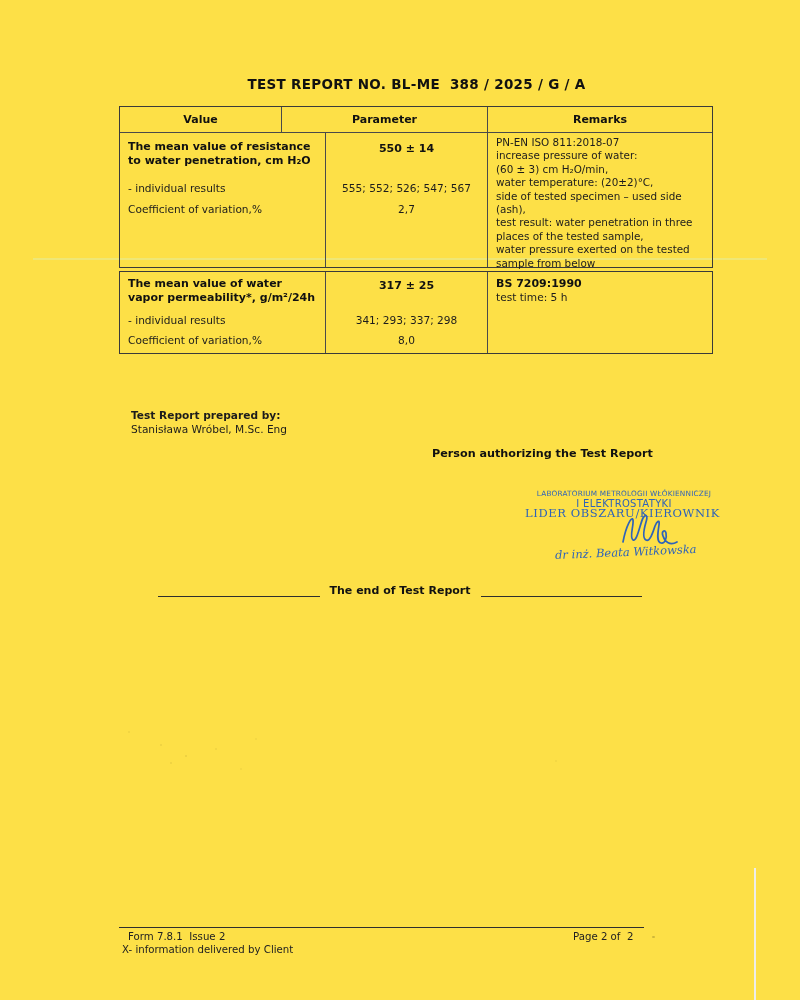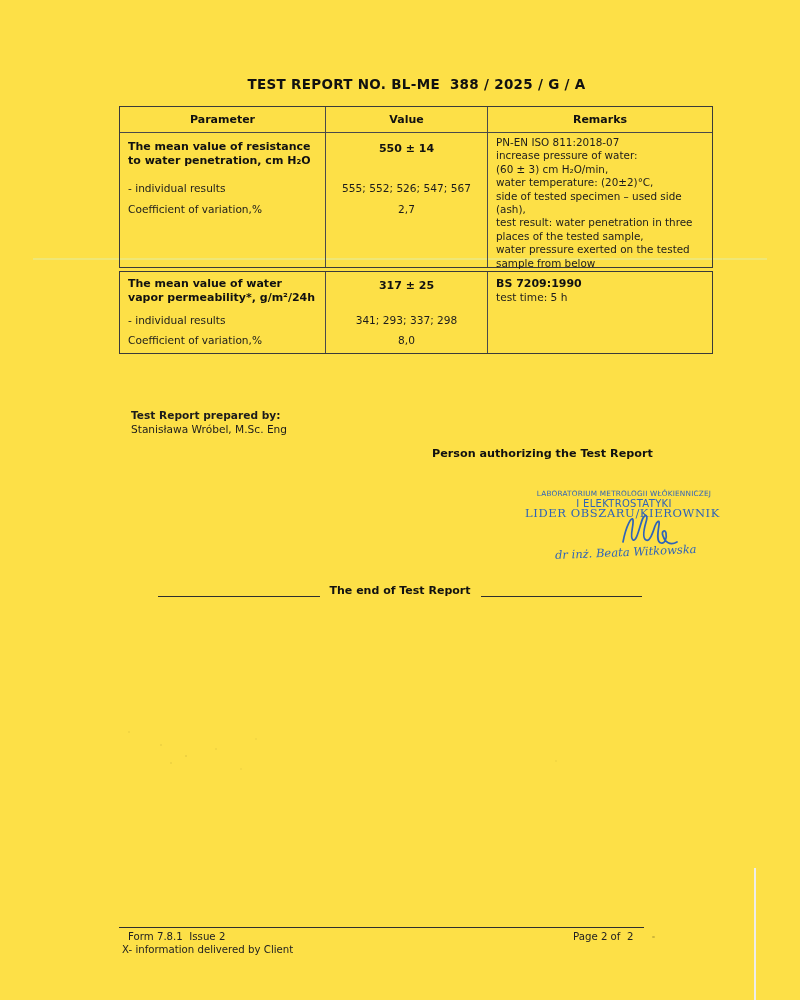--- a/index.html
+++ b/index.html
@@ -52,22 +52,22 @@
 <body>
 
 <div class="page">
 
   <div class="abs title">TEST REPORT NO. BL-ME  388 / 2025 / G / A</div>
 
   <div class="abs yellow-line"></div>
 
   <div class="tblock" style="top:106px;height:162px;">
     <div class="hdr cols">
+      <div class="col col-value">Value</div>
       <div class="col col-param">Parameter</div>
-      <div class="col col-value">Value</div>
       <div class="col col-remarks">Remarks</div>
     </div>
     <div class="cols" style="height:134px;">
       <div class="col col-param">
         <div class="cellline param-bold" style="top:7px;">The mean value of resistance to water penetration, cm H₂O</div>
         <div class="cellline" style="top:49px;">- individual results</div>
         <div class="cellline" style="top:70px;">Coefficient of variation,%</div>
       </div>
       <div class="col col-value">
         <div class="cellline center param-bold" style="top:9px;">550 ± 14</div>

